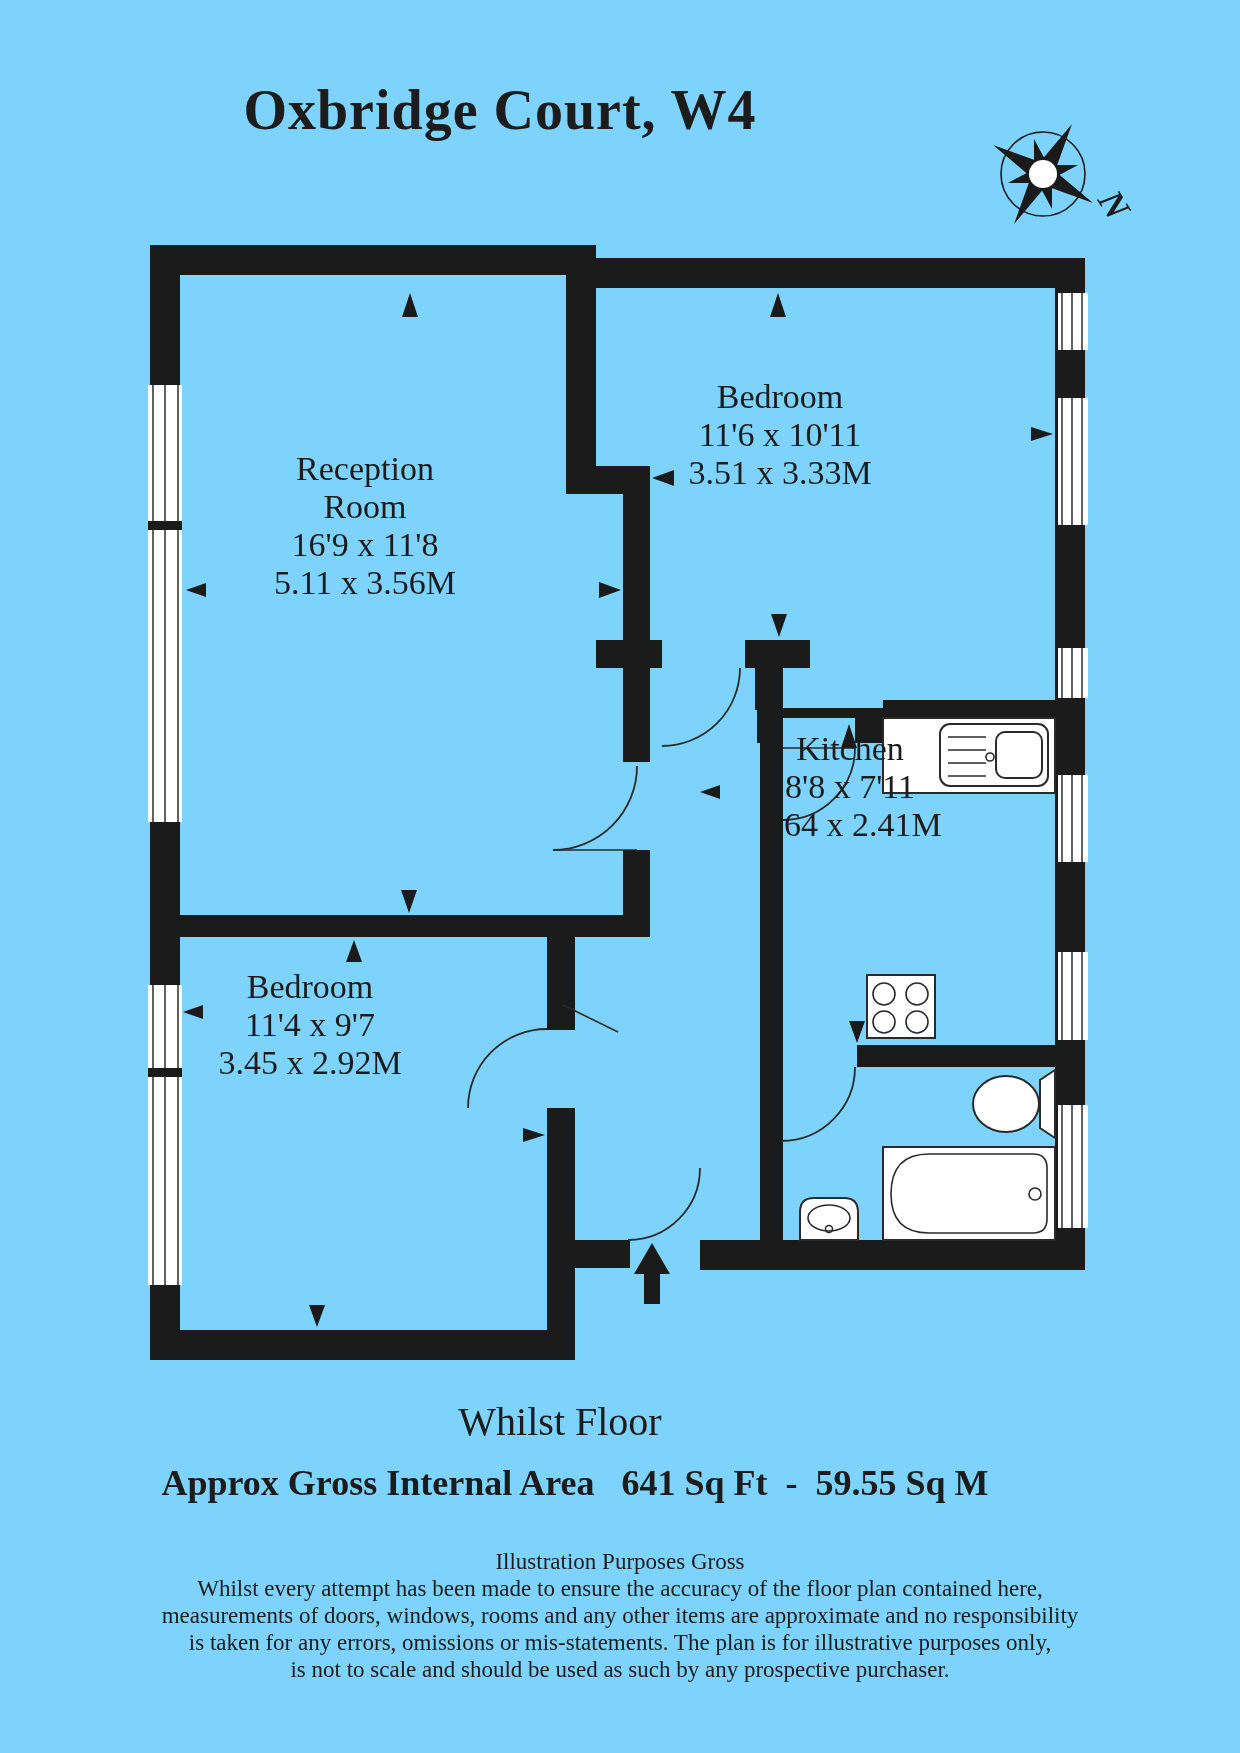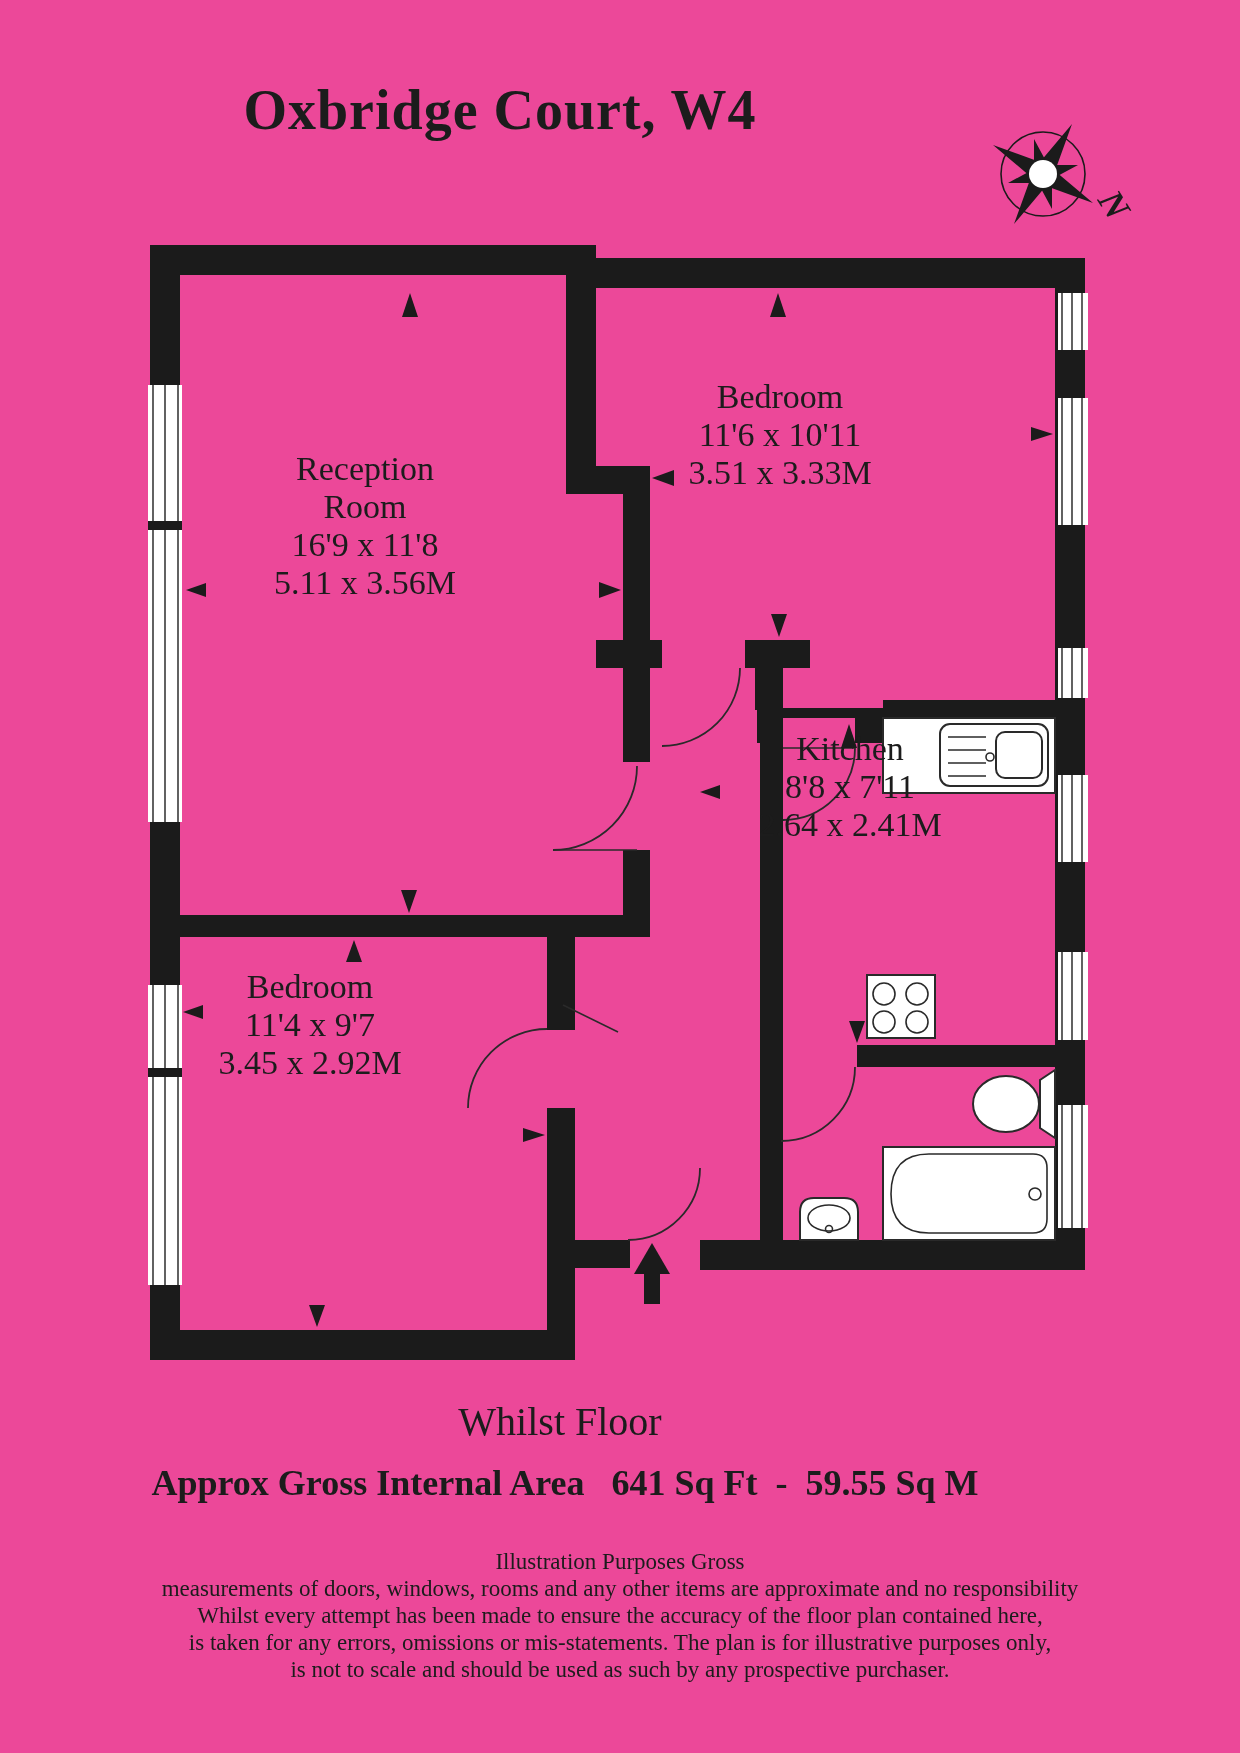--- a/index.html
+++ b/index.html
@@ -1,23 +1,23 @@
 <!DOCTYPE html>
 <html><head>
 <meta charset="utf-8">
 <style>
   html,body{margin:0;padding:0;background:#ffffff;}
-  .page{position:relative;width:1240px;height:1753px;background:#ec4899;overflow:hidden;
+  .page{position:relative;width:1240px;height:1753px;background:#7dd3fc;overflow:hidden;
         font-family:"Liberation Serif", serif;color:#1c1c1c;}
   .title{position:absolute;left:0;top:78px;width:1000px;text-align:center;
          font-size:56px;font-weight:bold;letter-spacing:1px;}
   .compass{position:absolute;left:985px;top:100px;width:150px;height:150px;}
   .plan{position:absolute;left:0;top:0;}
   .floor-label{position:absolute;left:0;top:1398px;width:1120px;text-align:center;font-size:40px;}
-  .area-line{position:absolute;left:0;top:1462px;width:1130px;text-align:center;
+  .area-line{position:absolute;left:10px;top:1462px;width:1130px;text-align:center;
              font-size:36px;font-weight:bold;white-space:pre;font-family:"Liberation Serif",serif;}
   .disclaimer{position:absolute;left:0;top:1548px;width:1240px;text-align:center;
               font-size:23px;line-height:27px;}
   svg text{fill:#1c1c1c;}
   .room-text{font-size:34px;font-family:"Liberation Serif",serif;}
   .wall{fill:#1b1b1b;}
   .fixture{fill:#ffffff;stroke:#2a2a2a;stroke-width:2;}
   .thin{fill:none;stroke:#2a2a2a;stroke-width:1.6;}
   .arc{fill:none;stroke:#2a2a2a;stroke-width:1.8;}
   .winline{stroke:#3a3a3a;stroke-width:1.6;}
@@ -201,19 +201,19 @@
       <text class="room-text" x="310" y="1036">11'4 x 9'7</text>
       <text class="room-text" x="310" y="1074">3.45 x 2.92M</text>
     </g>
   </svg>
 
   <div class="floor-label">Whilst Floor</div>
   <div class="area-line">Approx Gross Internal Area   641 Sq Ft  -  59.55 Sq M</div>
 
   <div class="disclaimer">
     <div>Illustration Purposes Gross</div>
+    <div>Whilst every attempt has been made to ensure the accuracy of the floor plan contained here,</div>
     <div>measurements of doors, windows, rooms and any other items are approximate and no responsibility</div>
-    <div>Whilst every attempt has been made to ensure the accuracy of the floor plan contained here,</div>
     <div>is taken for any errors, omissions or mis-statements. The plan is for illustrative purposes only,</div>
     <div>is not to scale and should be used as such by any prospective purchaser.</div>
   </div>
 
 </div>
 
 </body></html>

